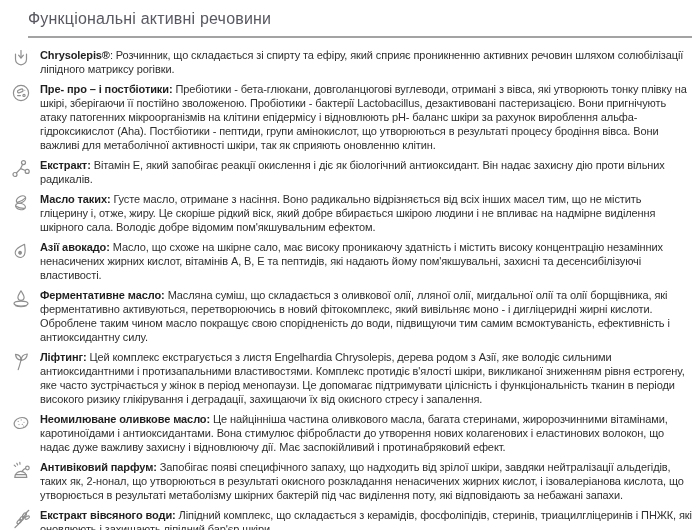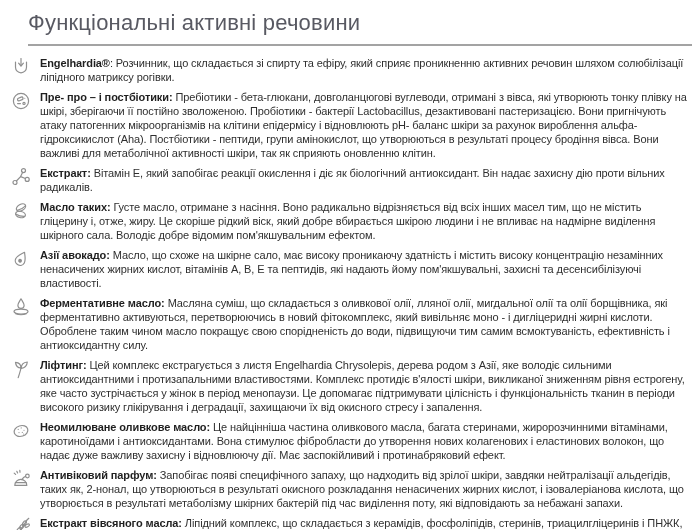--- a/index.html
+++ b/index.html
@@ -7,21 +7,21 @@
     position:relative;
     width:700px;height:530px;
     box-sizing:border-box;
     padding:8px 8px 0 28px;
     background:#ffffff;
     font-family:"Liberation Sans", sans-serif;
     color:#2f2f2f;
     overflow:hidden;
   }
   .page-title{
-    font-size:22px;
+    font-size:16px;
     font-weight:400;
     color:#585962;
     margin:2px 0 8px 0;
     letter-spacing:0.2px;
   }
   .title-rule{
     height:2px;
     background:#a3a3a3;
     margin:0 0 10px 0;
   }
@@ -59,21 +59,21 @@
   <div class="list">
 
     <div class="item">
       <span class="icon-cell">
         <svg width="20" height="20" viewBox="0 0 20 20" class="ic">
           <path d="M10 1.5 V8.6"></path>
           <path d="M7.6 6.2 L10 9 L12.4 6.2"></path>
           <path d="M4.5 5 v5.3 a5.5 5.5 0 0 0 11 0 V5"></path>
         </svg>
       </span>
-      <p class="item-body"><b>Engelhardia®</b><span>: Розчинник, що складається зі спирту та ефіру, який сприяє проникненню активних речовин шляхом солюбілізації ліпідного матриксу рогівки.</span></p>
+      <p class="item-body"><b>Chrysolepis®</b><span>: Розчинник, що складається зі спирту та ефіру, який сприяє проникненню активних речовин шляхом солюбілізації ліпідного матриксу рогівки.</span></p>
     </div>
 
     <div class="item">
       <span class="icon-cell">
         <svg width="20" height="20" viewBox="0 0 20 20" class="ic">
           <circle cx="10" cy="10" r="7.6"></circle>
           <rect x="6.4" y="6.6" width="5.8" height="2.7" rx="1.35" transform="rotate(-22 9.3 8)"></rect>
           <path d="M6.6 12.6 h2.8"></path>
           <circle cx="13" cy="12.4" r="1.1"></circle>
           <circle cx="13.8" cy="7.2" r="0.55" class="icf"></circle>
@@ -179,17 +179,17 @@
       <span class="icon-cell">
         <svg width="20" height="20" viewBox="0 0 20 20" class="ic">
           <path d="M4 18.5 C8 15 12.5 9.5 15.5 3.5"></path>
           <path d="M15.5 3.5 L17.8 1.3"></path>
           <ellipse cx="13.4" cy="6.4" rx="1.5" ry="2.7" transform="rotate(32 13.4 6.4)"></ellipse>
           <ellipse cx="10.8" cy="9.6" rx="1.5" ry="2.7" transform="rotate(38 10.8 9.6)"></ellipse>
           <ellipse cx="8.2" cy="12.6" rx="1.5" ry="2.7" transform="rotate(44 8.2 12.6)"></ellipse>
           <ellipse cx="16.2" cy="8.6" rx="1.3" ry="2.4" transform="rotate(64 16.2 8.6)"></ellipse>
         </svg>
       </span>
-      <p class="item-body"><b>Екстракт вівсяного масла:</b><span> Ліпідний комплекс, що складається з керамідів, фосфоліпідів, стеринів, триацилгліцеринів і ПНЖК, які оновлюють і захищають ліпідний бар'єр шкіри.</span></p>
+      <p class="item-body"><b>Екстракт вівсяного води:</b><span> Ліпідний комплекс, що складається з керамідів, фосфоліпідів, стеринів, триацилгліцеринів і ПНЖК, які оновлюють і захищають ліпідний бар'єр шкіри.</span></p>
     </div>
 
   </div>
 </div>
 
 </body></html>

